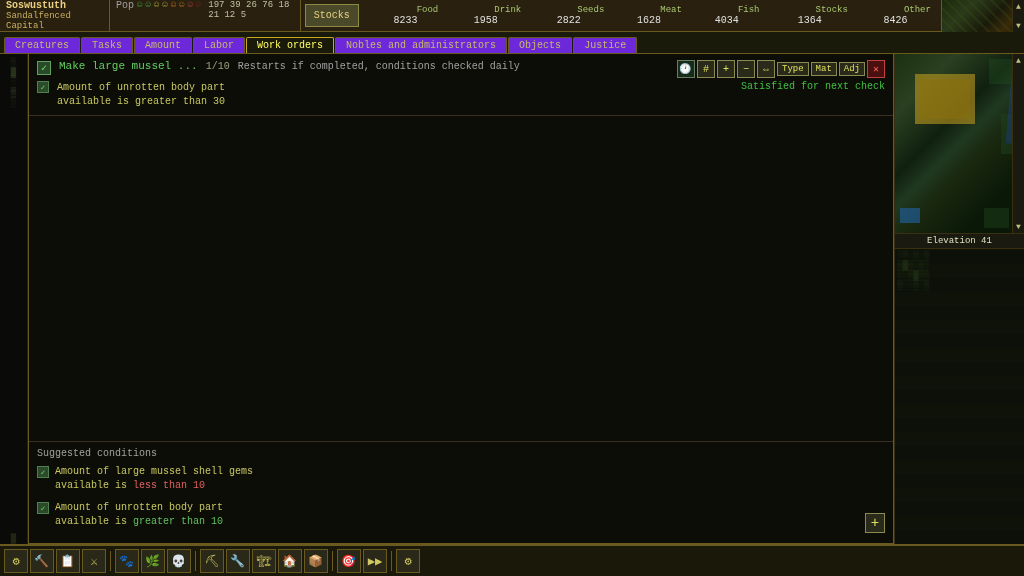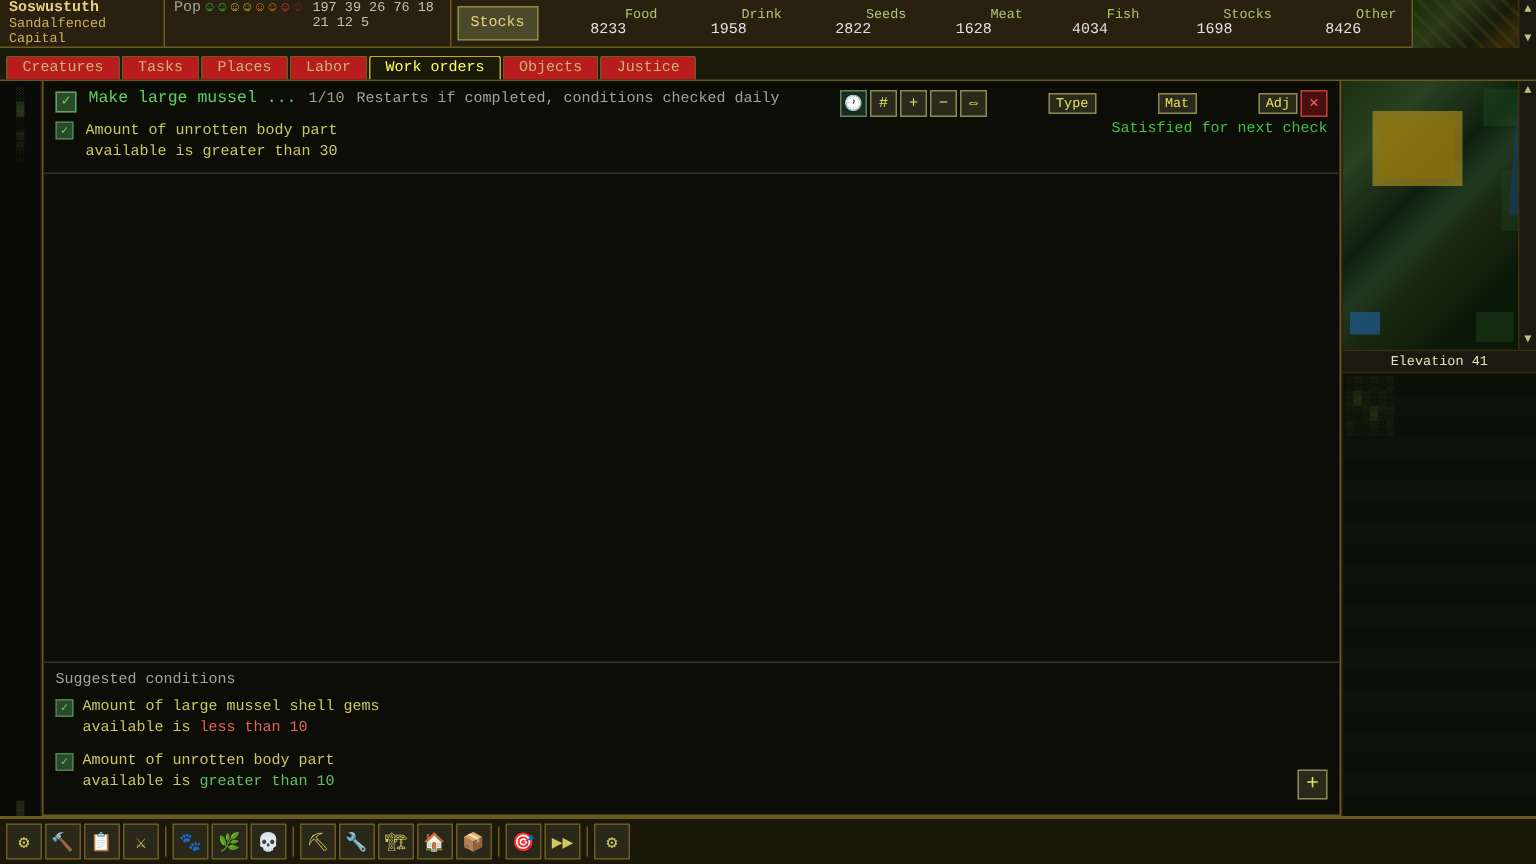--- a/index.html
+++ b/index.html
@@ -109,21 +109,21 @@
       padding-left: 4px;
       border-bottom: 1px solid #6a5a20;
       gap: 0;
     }
     .tab {
       padding: 2px 10px;
       font-size: 10px;
       cursor: pointer;
       border: 1px solid #6a5a20;
       border-bottom: none;
-      background: #b91c1c;
+      background: #6d28d9;
       color: #c8b870;
       margin-right: 1px;
       border-radius: 2px 2px 0 0;
       white-space: nowrap;
     }
     .tab.active {
       background: #1a1a0a;
       color: #ffff60;
       border-color: #c8a820;
     }
@@ -233,21 +233,20 @@
       border-color: #608060;
       color: #80c080;
     }
     .tool-btn-label {
       background: #2a2a1a;
       border: 1px solid #8a8a50;
       padding: 1px 4px;
       color: #e0e060;
       font-size: 9px;
       cursor: pointer;
-      margin-left: 39px;
     }
 
     
     #order-space {
       flex: 1;
     }
 
     
     #suggested-area {
       padding: 6px 8px;
@@ -419,44 +418,45 @@
     <div class="res-group">
       <span class="res-label">Meat</span>
       <span class="res-value">1628</span>
     </div>
     <div class="res-group">
       <span class="res-label">Fish</span>
       <span class="res-value">4034</span>
     </div>
     <div class="res-group">
       <span class="res-label">Stocks</span>
-      <span class="res-value">1698</span>
+      <span class="res-value">1364</span>
     </div>
     <div class="res-group">
       <span class="res-label">Other</span>
       <span class="res-value">8426</span>
     </div>
   </div>
 
 
   <div id="minimap-area" style="background: linear-gradient(135deg, #1a2a0a 0%, #2a3a1a 30%, #1a1a0a 60%, #3a2a0a 80%, #1a1808 100%); position:relative;">
     <div style="position:absolute; inset:0; background: repeating-linear-gradient(45deg, rgba(60,80,20,0.3) 0, rgba(60,80,20,0.3) 2px, transparent 2px, transparent 8px);"></div>
     <div style="position:absolute; right:0; top:0; bottom:0; width:12px; background:#1a1a10; border-left:1px solid #3a3010; display:flex; flex-direction:column; justify-content:space-between; align-items:center; padding:2px 0;">
       <span style="color:#c0c080; font-size:8px; cursor:pointer;">▲</span>
       <span style="color:#c0c080; font-size:8px; cursor:pointer;">▼</span>
     </div>
   </div>
 </div>
 
 <div id="tabs-row">
   <div class="tab">Creatures</div>
   <div class="tab">Tasks</div>
-  <div class="tab">Places</div>
+  <div class="tab">Amount</div>
   <div class="tab">Labor</div>
   <div class="tab active">Work orders</div>
+  <div class="tab">Nobles and administrators</div>
   <div class="tab">Objects</div>
   <div class="tab">Justice</div>
 </div>
 
 <div id="main-layout">
 
   <div id="world-left" style="width:28px; background:#0a0a08; border-right:1px solid #2a2010; overflow:hidden; display:flex; flex-direction:column; align-items:center; padding-top:4px; font-size:9px; color:#304020;">
     <span style="color:#405030;">░</span>
     <span style="color:#304020;">▓</span>
     <span style="color:#2a3018;">░</span>

